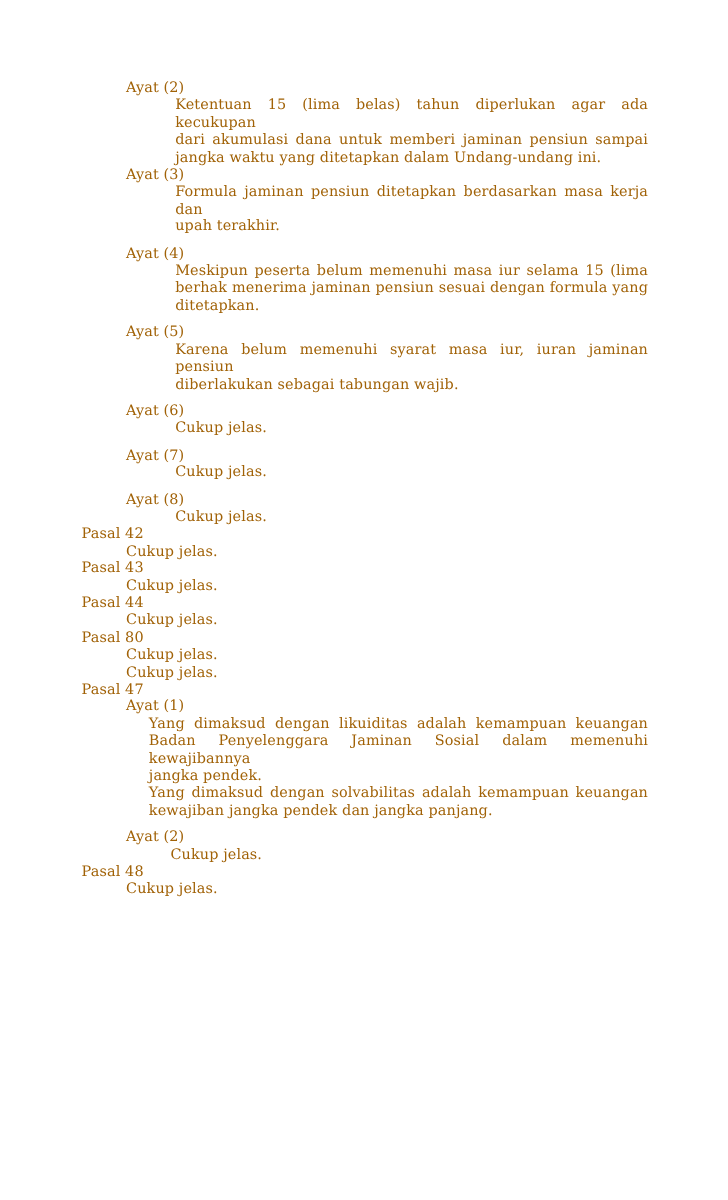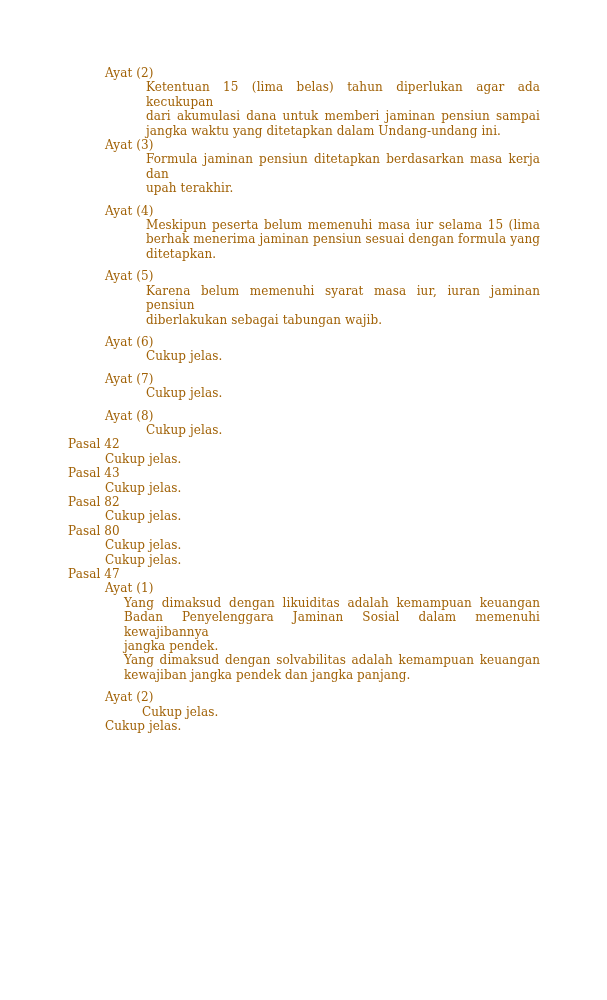--- a/index.html
+++ b/index.html
@@ -105,21 +105,21 @@
       <div class="label">Pasal 42</div>
       <div class="pasal-cukup line">Cukup jelas.</div>
     </section>
 
     <section class="pasal mt-pasal">
       <div class="label">Pasal 43</div>
       <div class="pasal-cukup line">Cukup jelas.</div>
     </section>
 
     <section class="pasal mt-pasal">
-      <div class="label">Pasal 82</div>
+      <div class="label">Pasal 44</div>
       <div class="pasal-cukup line">Cukup jelas.</div>
     </section>
 
     <section class="pasal mt-pasal">
       <div class="label">Pasal 80</div>
       <div class="pasal-cukup line">Cukup jelas.</div>
     </section>
 
     <section class="pasal mt-pasal">
       <div class="pasal-cukup line">Cukup jelas.</div>
@@ -139,17 +139,18 @@
         </div>
       </div>
 
       <div class="ayat mt-ayat">
         <div class="label">Ayat (2)</div>
         <div class="ayat-cukup line">Cukup jelas.</div>
       </div>
     </section>
 
     <section class="pasal mt-pasal">
+      <div class="label">Pasal 48</div>
       <div class="pasal-cukup line">Cukup jelas.</div>
     </section>
 
   </div>
 </div>
 
 </body></html>

